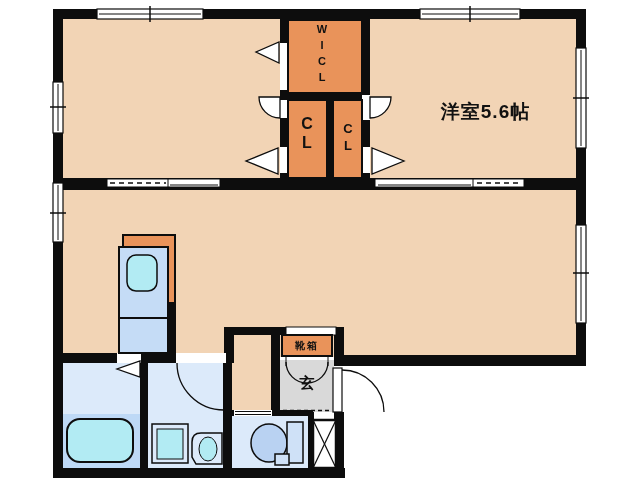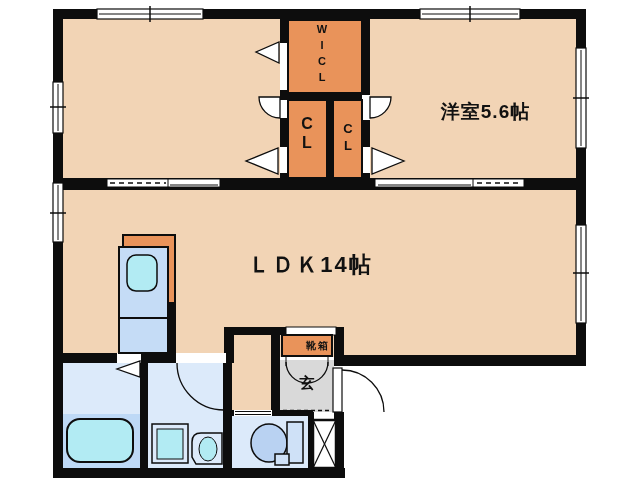--- a/index.html
+++ b/index.html
@@ -164,24 +164,23 @@
       <line x1="235" y1="411.5" x2="271" y2="411.5" stroke-width="1"></line>
       <line x1="235" y1="414.5" x2="271" y2="414.5" stroke-width="1"></line>
     </g>
 
     <g stroke="#0d0d0d">
       <line x1="283" y1="410.5" x2="331" y2="410.5" stroke-dasharray="4,3" stroke-width="1.5"></line>
     </g>
   </svg>
 
   <div class="lbl lbl-room" style="left:418px;top:99px;width:135px;text-align:center;">洋室5.6帖</div>
-  <div class="lbl lbl-ldk" style="left:238px;top:250px;width:145px;">ＬＤＫ14帖</div>
   <div class="lbl lbl-wicl" style="left:312px;top:21px;width:20px;">W
 I
 C
 L</div>
   <div class="lbl lbl-cl-l" style="left:295px;top:114px;width:24px;">C
 L</div>
   <div class="lbl lbl-cl-r" style="left:338px;top:120px;width:20px;">C
 L</div>
-  <div class="lbl lbl-shoe" style="left:294px;top:339px;width:48px;">靴箱</div>
+  <div class="lbl lbl-shoe" style="left:283px;top:339px;width:48px;">靴箱</div>
   <div class="lbl lbl-genkan" style="left:297px;top:374px;width:20px;">玄</div>
 </div>
 
 </body></html>

